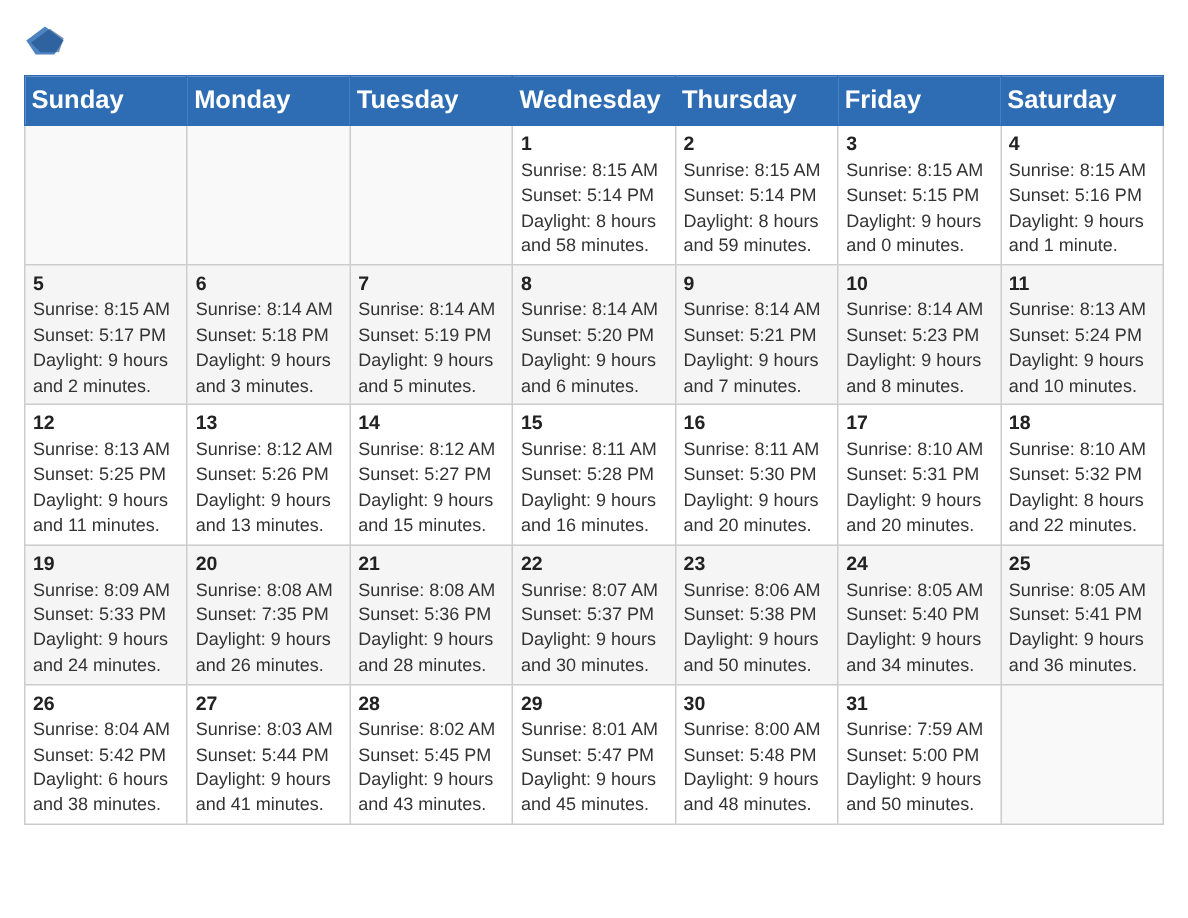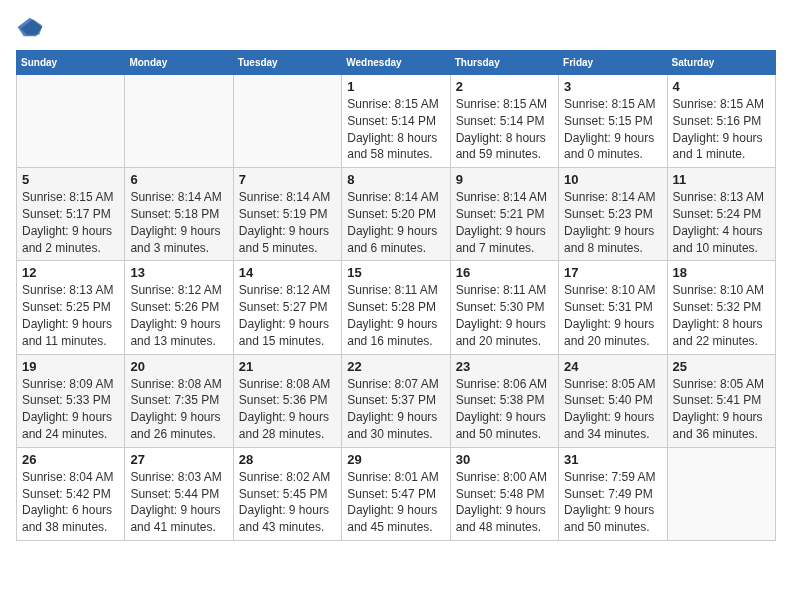--- a/index.html
+++ b/index.html
@@ -40,21 +40,21 @@
     table {
       width: 100%;
       border-collapse: collapse;
       font-size: 11px;
     }
     thead tr th {
       background-color: #2e6db4;
       color: #fff;
       padding: 6px 4px;
       text-align: left;
-      font-size: 10px;
+      font-size: 17px;
       font-weight: bold;
       border: 1px solid #2e6db4;
     }
     tbody tr td {
       border: 1px solid #ccc;
       vertical-align: top;
       padding: 4px 5px;
       width: 108px;
       min-height: 80px;
       background: #fff;
@@ -152,21 +152,21 @@
         <td>
           <span class="day-num">9</span>
           <div class="cell-info"><span>Sunrise: 8:14 AM</span><br><span>Sunset: 5:21 PM</span><br><span>Daylight: 9 hours and 7 minutes.</span></div>
         </td>
         <td>
           <span class="day-num">10</span>
           <div class="cell-info"><span>Sunrise: 8:14 AM</span><br><span>Sunset: 5:23 PM</span><br><span>Daylight: 9 hours and 8 minutes.</span></div>
         </td>
         <td>
           <span class="day-num">11</span>
-          <div class="cell-info"><span>Sunrise: 8:13 AM</span><br><span>Sunset: 5:24 PM</span><br><span>Daylight: 4 hours and 10 minutes.</span></div>
+          <div class="cell-info"><span>Sunrise: 8:13 AM</span><br><span>Sunset: 5:24 PM</span><br><span>Daylight: 9 hours and 10 minutes.</span></div>
         </td>
       </tr>
       <tr>
         <td>
           <span class="day-num">12</span>
           <div class="cell-info"><span>Sunrise: 8:13 AM</span><br><span>Sunset: 5:25 PM</span><br><span>Daylight: 9 hours and 11 minutes.</span></div>
         </td>
         <td>
           <span class="day-num">13</span>
           <div class="cell-info"><span>Sunrise: 8:12 AM</span><br><span>Sunset: 5:26 PM</span><br><span>Daylight: 9 hours and 13 minutes.</span></div>
@@ -238,18 +238,18 @@
         <td>
           <span class="day-num">29</span>
           <div class="cell-info"><span>Sunrise: 8:01 AM</span><br><span>Sunset: 5:47 PM</span><br><span>Daylight: 9 hours and 45 minutes.</span></div>
         </td>
         <td>
           <span class="day-num">30</span>
           <div class="cell-info"><span>Sunrise: 8:00 AM</span><br><span>Sunset: 5:48 PM</span><br><span>Daylight: 9 hours and 48 minutes.</span></div>
         </td>
         <td>
           <span class="day-num">31</span>
-          <div class="cell-info"><span>Sunrise: 7:59 AM</span><br><span>Sunset: 7:49 PM</span><br><span>Daylight: 9 hours and 50 minutes.</span></div>
+          <div class="cell-info"><span>Sunrise: 7:59 AM</span><br><span>Sunset: 5:00 PM</span><br><span>Daylight: 9 hours and 50 minutes.</span></div>
         </td>
         <td class="empty"></td>
       </tr>
     </tbody>
 </table>
 
 </body></html>

